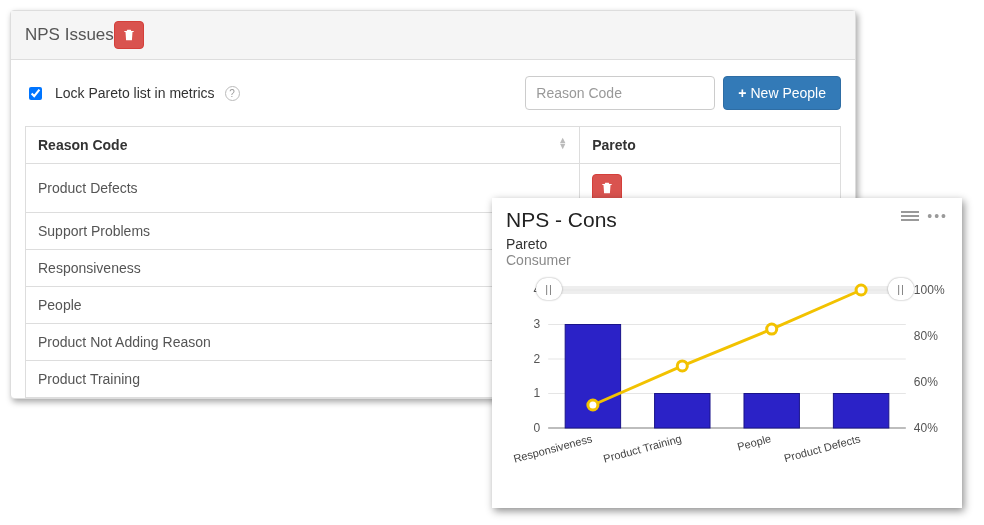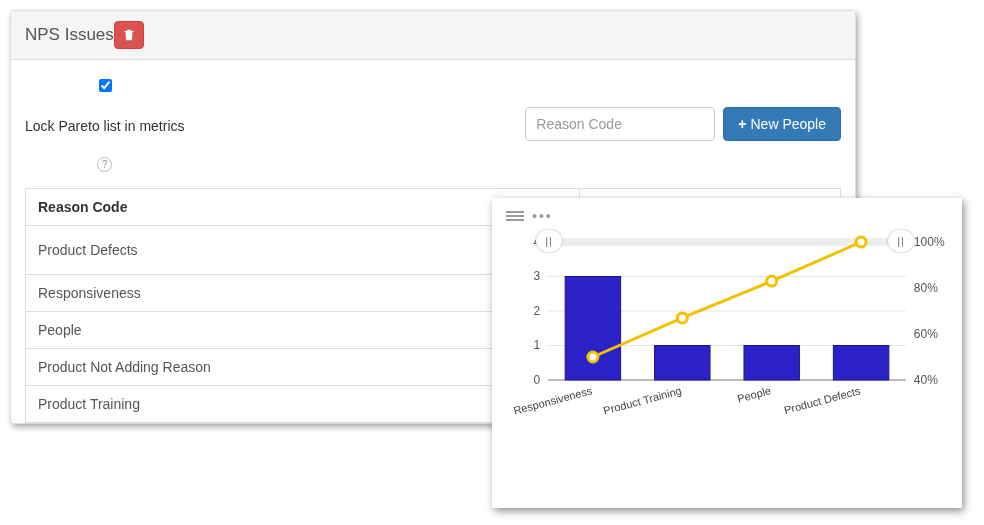--- a/index.html
+++ b/index.html
@@ -49,21 +49,21 @@
     justify-content: center;
     cursor: pointer;
   }
   .btn-red svg { fill: #fff; width: 14px; height: 14px; }
   .panel-body { padding: 16px 14px 0; }
   .controls-row {
     display: flex;
     align-items: center;
     margin-bottom: 16px;
   }
-  .lock-wrap { display: flex; align-items: center; gap: 23px; color: #333; flex-direction: column; }
+  .lock-wrap { display: flex; align-items: center; gap: 10px; color: #333; }
   .help-icon {
     display:inline-flex; align-items:center; justify-content:center;
     width:15px; height:15px; border:1px solid #bbb; border-radius:50%;
     font-size:10px; color:#999;
   }
   .spacer { flex: 1; }
   .reason-input {
     width: 190px;
     height: 34px;
     padding: 6px 10px;
@@ -195,20 +195,24 @@
       <tbody id="rows">
           <tr>
             <td><span class="cell-txt">Product Defects</span></td>
             <td><div class="btn-red">
                 <svg viewBox="0 0 24 24">
                   <path d="M6 7h12l-1 14H7L6 7zm3-4h6l1 2H8l1-2zM4 5h16v2H4z"></path>
                 </svg>
               </div></td>
           </tr>
           <tr>
+            <td><span class="cell-txt">Support Problems</span></td>
+            <td></td>
+          </tr>
+          <tr>
             <td><span class="cell-txt">Responsiveness</span></td>
             <td></td>
           </tr>
           <tr>
             <td><span class="cell-txt">People</span></td>
             <td></td>
           </tr>
           <tr>
             <td><span class="cell-txt">Product Not Adding Reason</span></td>
             <td></td>
@@ -217,20 +221,25 @@
             <td><span class="cell-txt">Product Training</span></td>
             <td></td>
           </tr>
         </tbody>
     </table>
   </div>
 </div>
 
 <div class="chart-card">
   <div class="chart-head">
+    <div>
+      <h2 class="chart-title">NPS - Cons</h2>
+      <div class="chart-sub1">Pareto</div>
+      <div class="chart-sub2">Consumer</div>
+    </div>
     <div class="chart-menu">
       <div class="hamburger">
         <span></span>
           <span></span>
           <span></span>
       </div>
       <div class="dots">•••</div>
     </div>
   </div>
 

